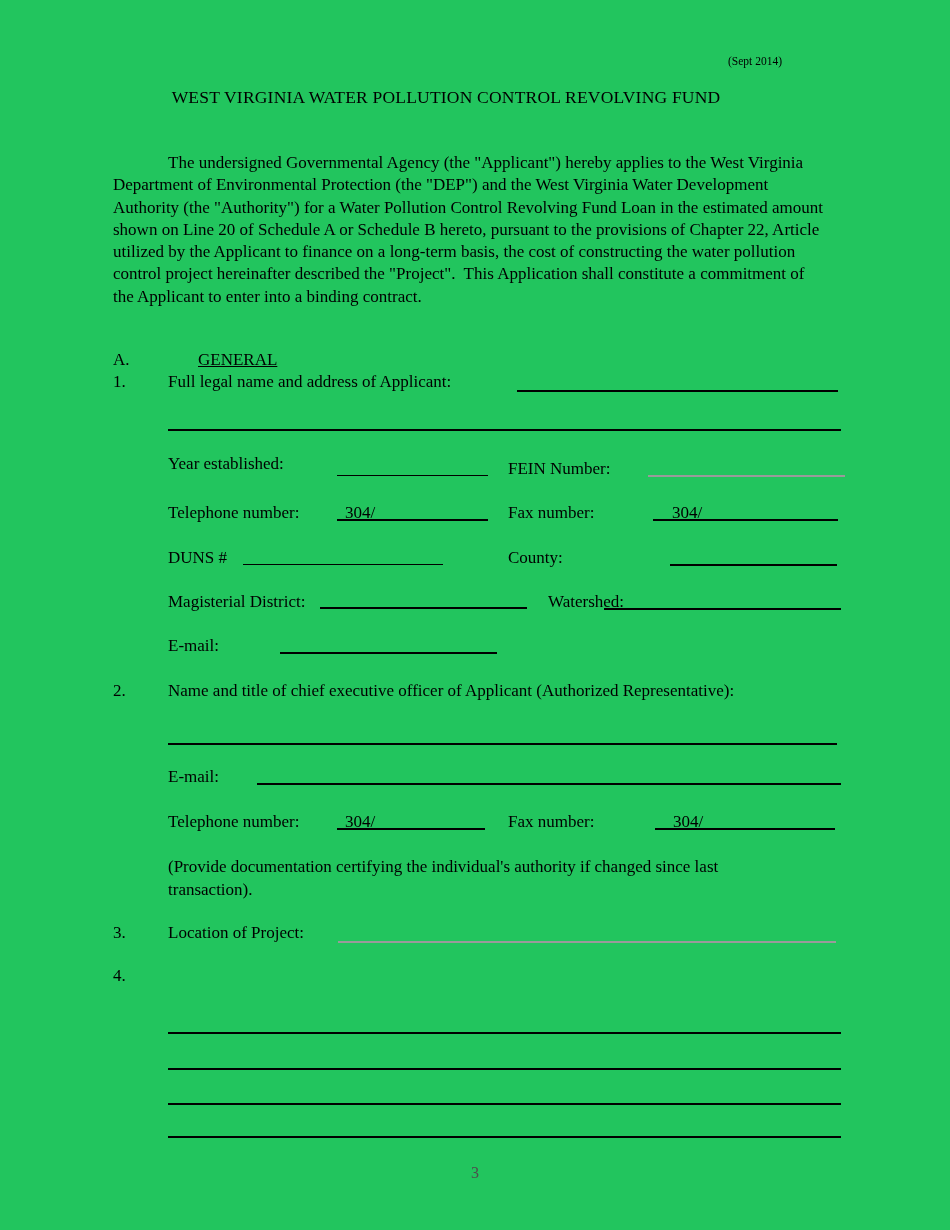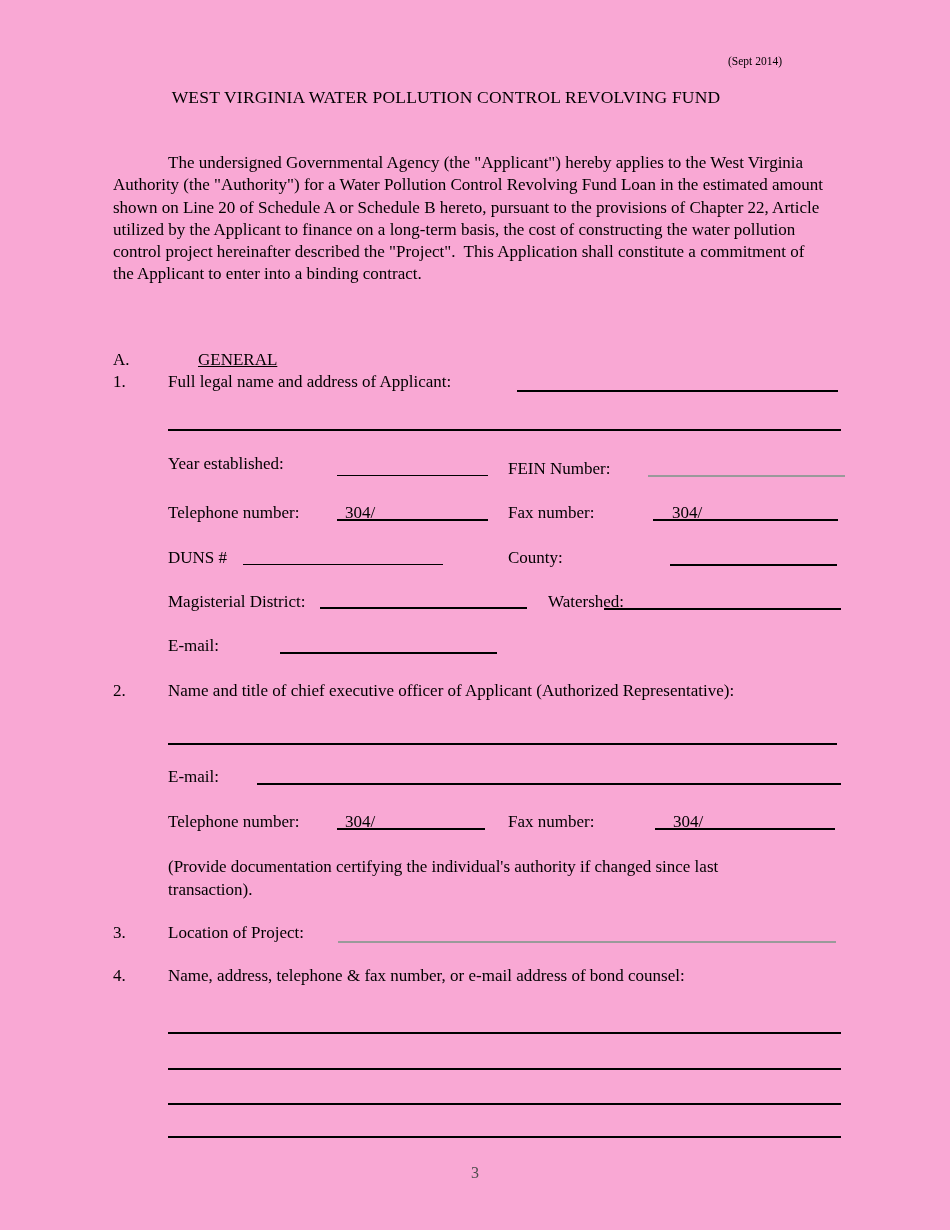--- a/index.html
+++ b/index.html
@@ -1,19 +1,19 @@
 <!DOCTYPE html>
 <html><head>
 <meta charset="utf-8">
 <style>
   html, body { margin:0; padding:0; background:#ffffff; }
   .page {
     position:relative;
     width:950px; height:1230px;
-    background:#f9a8d4;
+    background:#22c55e;
     font-family:"Liberation Serif", serif;
     color:#000000;
     font-size:17px;
     overflow:hidden;
   }
   .t { position:absolute; white-space:pre; line-height:1.18; }
   .center { left:0; width:892px; text-align:center; white-space:pre; position:absolute; }
   .para { position:absolute; left:113px; top:152px; width:800px; }
   .para .pline { white-space:pre; line-height:22.3px; height:22.3px; }
   .para .indent { padding-left:55px; }
@@ -30,20 +30,21 @@
 </head>
 <body>
 
 <div class="page">
 
   <div class="t small" style="left:728px; top:55px;">(Sept 2014)</div>
   <div class="center titlefs" style="top:87px;">WEST VIRGINIA WATER POLLUTION CONTROL REVOLVING FUND</div>
 
   <div class="para">
     <div class="pline indent">The undersigned Governmental Agency (the "Applicant") hereby applies to the West Virginia</div>
+    <div class="pline">Department of Environmental Protection (the "DEP") and the West Virginia Water Development</div>
     <div class="pline">Authority (the "Authority") for a Water Pollution Control Revolving Fund Loan in the estimated amount</div>
     <div class="pline">shown on Line 20 of Schedule A or Schedule B hereto, pursuant to the provisions of Chapter 22, Article</div>
     <div class="pline">utilized by the Applicant to finance on a long-term basis, the cost of constructing the water pollution</div>
     <div class="pline">control project hereinafter described the "Project".  This Application shall constitute a commitment of</div>
     <div class="pline">the Applicant to enter into a binding contract.</div>
   </div>
 
   <div class="t" style="left:113px; top:350px;">A.</div>
   <div class="t uline" style="left:168px; top:350px;margin-left:30px;">GENERAL</div>
 
@@ -94,21 +95,20 @@
   <div class="note">
     <div class="nline">(Provide documentation certifying the individual's authority if changed since last</div>
     <div class="nline">transaction).</div>
   </div>
 
   <div class="t" style="left:113px; top:923px;">3.</div>
   <div class="t" style="left:168px; top:923px;">Location of Project:</div>
   <div class="ln gray" style="left:338px; top:941px; width:498px;"></div>
 
   <div class="t" style="left:113px; top:966px;">4.</div>
-  <div class="t" style="left:168px; top:966px;">Name, address, telephone &amp; fax number, or e-mail address of bond counsel:</div>
   <div class="ln" style="left:168px; top:1032px; width:673px;"></div>
   <div class="ln" style="left:168px; top:1068px; width:673px;"></div>
   <div class="ln" style="left:168px; top:1103px; width:673px;"></div>
   <div class="ln" style="left:168px; top:1136px; width:673px;"></div>
 
   <div class="pgnum">3</div>
 
 </div>
 
 </body></html>

